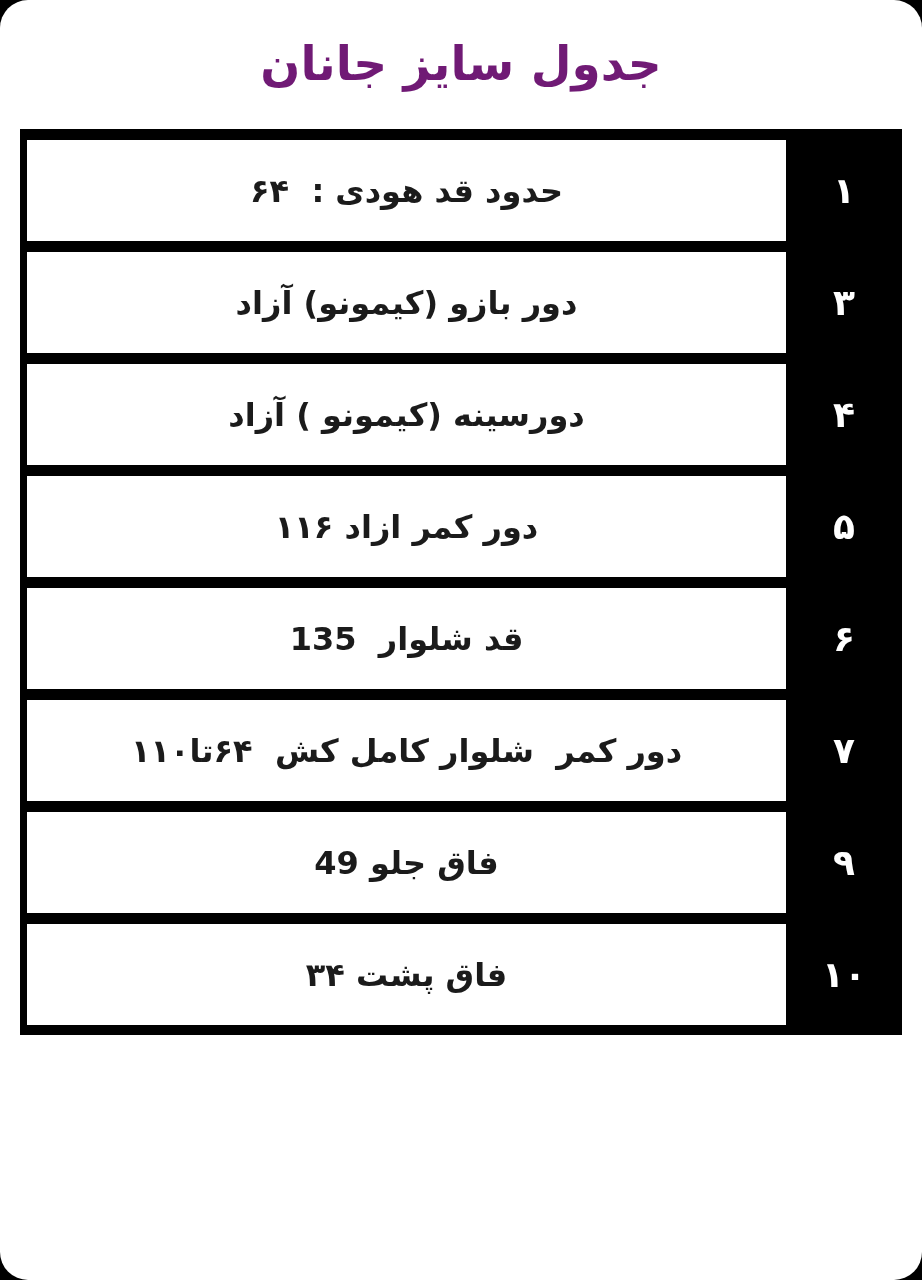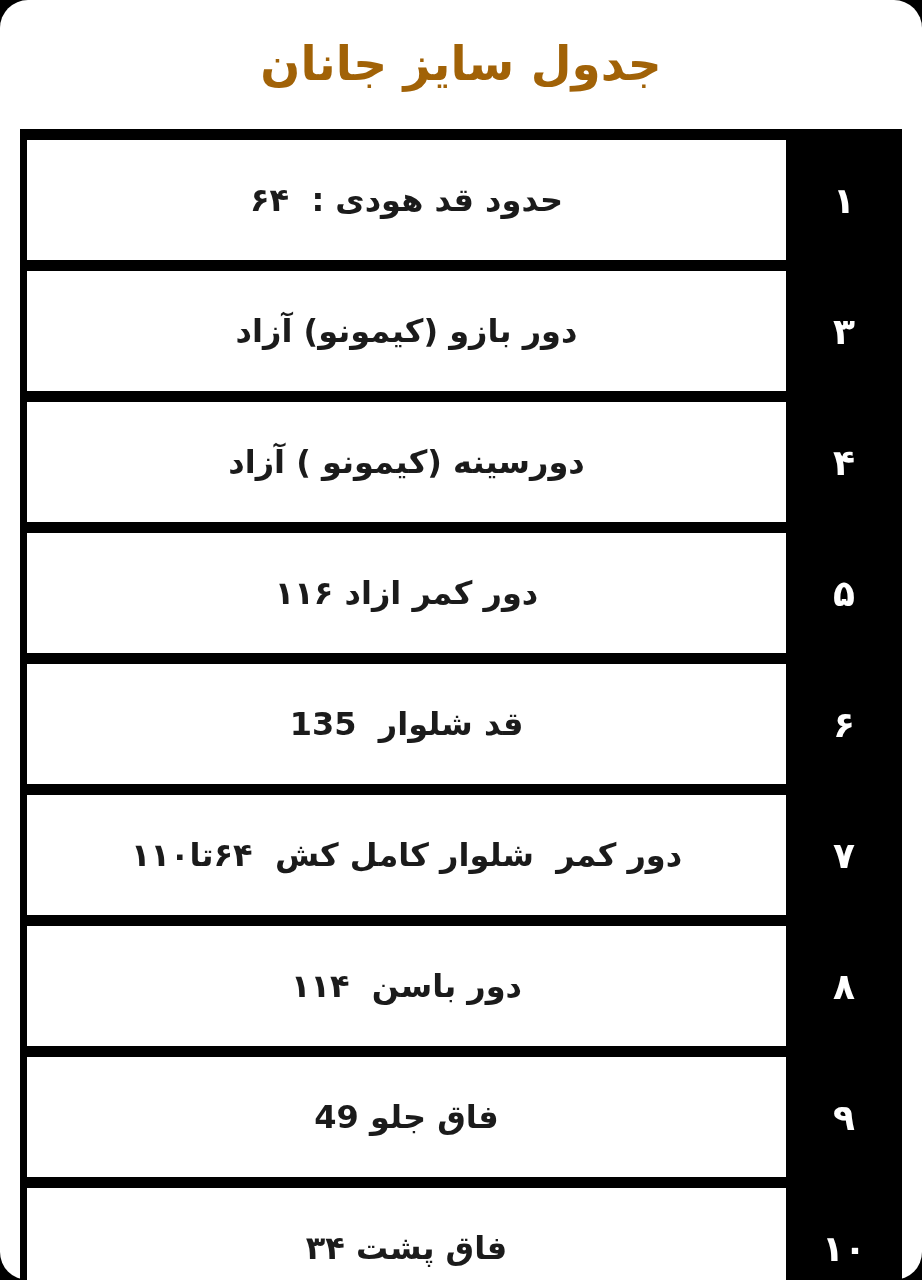--- a/index.html
+++ b/index.html
@@ -16,36 +16,36 @@
     border-radius: 28px;
   }
   .page-title {
     position: absolute;
     top: 36px; left: 0; width: 100%;
     text-align: center;
     direction: rtl;
     font-size: 47px;
     font-weight: 700;
     letter-spacing: 0px;
-    color: #a16207;
+    color: #701a75;
   }
   .size-table {
     position: absolute;
     top: 129px; left: 20px;
     width: 882px;
     background: #000;
     padding: 11px 0 10px 7px;
     display: flex;
     flex-direction: column;
     gap: 11px;
   }
   .size-row {
     display: flex;
     flex-direction: row;
-    height: 120px;
+    height: 101px;
   }
   .size-cell {
     width: 759px;
     background: #ffffff;
     display: flex;
     align-items: center;
     justify-content: center;
     direction: rtl;
     font-size: 32px;
     font-weight: 700;
@@ -112,26 +112,20 @@
           </div>
       </div>
 
       <div class="size-row">
         <div class="size-cell">دور کمر  شلوار کامل کش  ۶۴تا۱۱۰</div>
         <div class="num-cell">
             <span>۷</span>
           </div>
       </div>
 
-      <div class="size-row">
-        <div class="size-cell">دور باسن  ۱۱۴</div>
-        <div class="num-cell">
-            <span>۸</span>
-          </div>
-      </div>
 
       <div class="size-row">
         <div class="size-cell">فاق جلو 49</div>
         <div class="num-cell">
             <span>۹</span>
           </div>
       </div>
 
       <div class="size-row">
         <div class="size-cell">فاق پشت ۳۴</div>

